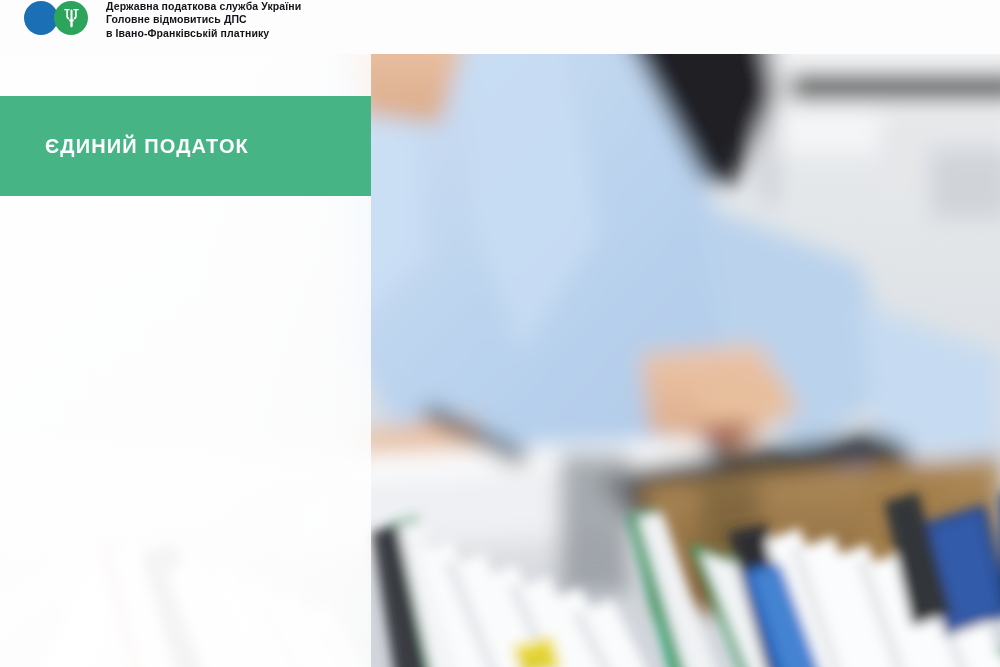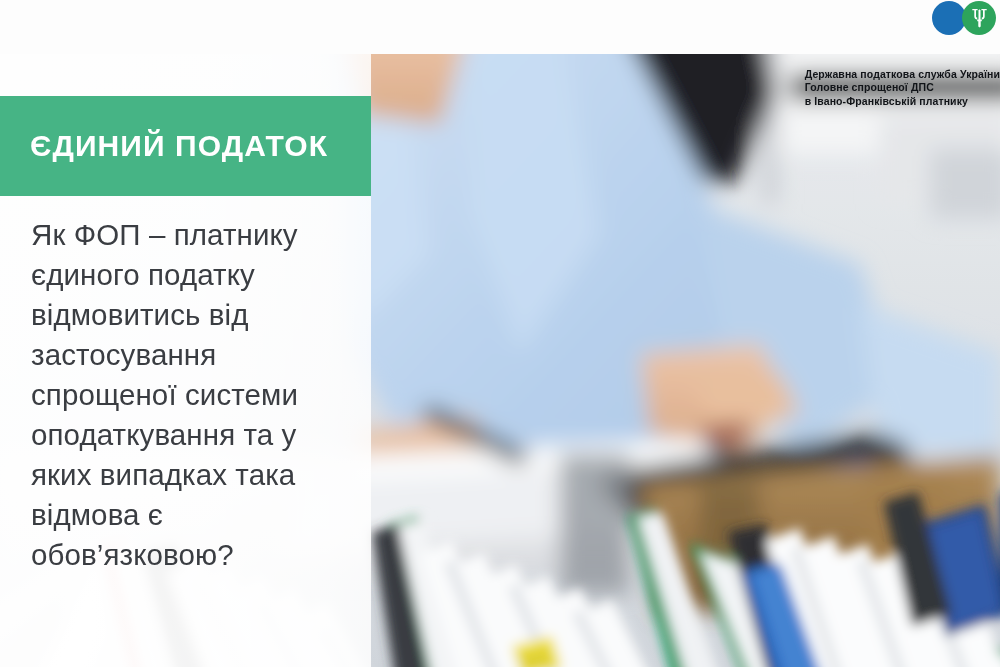--- a/index.html
+++ b/index.html
@@ -10,24 +10,23 @@
     background: #ffffff;
   }
 
   .page { position: relative; width: 1000px; height: 667px; overflow: hidden; }
 
   
   .header {
     position: absolute; top: 0; left: 0;
     width: 1000px; height: 54px;
     background: #fdfdfd;
-    display: flex; align-items: flex-end;
-    padding-left: 16px;
+    display: flex; align-items: flex-start;
+    padding-left: 24px;
     z-index: 40;
-    flex-direction: column;
   }
   .logo {
     position: relative;
     width: 68px; height: 36px;
     flex: 0 0 68px;
   }
   .logo-circle-blue {
     position: absolute; left: 0; top: 1px;
     width: 34px; height: 34px;
     border-radius: 50%;
@@ -79,24 +78,24 @@
   .green-banner {
     position: absolute;
     top: 96px; left: 0;
     width: 371px; height: 100px;
     background: #46b485;
     z-index: 25;
     display: flex; align-items: center;
   }
   .green-banner-label {
     color: #ffffff;
-    font-size: 30px;
+    font-size: 20px;
     font-weight: bold;
     letter-spacing: 1.1px;
-    padding-left: 30px;
+    padding-left: 45px;
     text-transform: uppercase;
     line-height: 1;
   }
 
   .headline {
     position: absolute;
     top: 215px; left: 31px;
     width: 320px;
     z-index: 25;
     color: #3a3d42;
@@ -281,34 +280,33 @@
       <rect x="0" y="0" width="1000" height="613" fill="#ffffff" opacity="0.04"></rect>
     </svg>
   </div>
 
   <div class="left-panel"></div>
 
   <div class="green-banner">
     <div class="green-banner-label">ЄДИНИЙ ПОДАТОК</div>
   </div>
 
-  <div class="headline">Як ФОП – платнику єдиного податку відмовитись від застосування спрощеної системи оподаткування та у яких випадках така відмова є обов’язковою?</div>
 
   <div class="header">
     <div class="logo">
       <div class="logo-circle-blue"></div>
       <div class="logo-circle-green">
         <svg width="17" height="20" viewBox="0 0 17 20" aria-hidden="true">
           <path d="M8.5 1.2 L9.5 2.6 L9.5 12 L7.5 12 L7.5 2.6 Z" fill="#ffffff"></path>
           <path d="M1.3 2.2 L3.3 2.2 L3.3 8.4 C3.3 10.4 4.6 11.4 6.2 11.4 L6.2 9.5 C5.4 9.5 5.0 9.0 5.0 8.2 L5.0 2.2 L6.6 2.2 L6.6 0.9 L1.3 0.9 Z" fill="#ffffff"></path>
           <path d="M15.7 2.2 L13.7 2.2 L13.7 8.4 C13.7 10.4 12.4 11.4 10.8 11.4 L10.8 9.5 C11.6 9.5 12.0 9.0 12.0 8.2 L12.0 2.2 L10.4 2.2 L10.4 0.9 L15.7 0.9 Z" fill="#ffffff"></path>
           <path d="M6.2 11.6 L10.8 11.6 L10.8 13.3 L9.7 13.3 L9.7 18.6 L8.5 19.4 L7.3 18.6 L7.3 13.3 L6.2 13.3 Z" fill="#ffffff"></path>
         </svg>
       </div>
     </div>
     <div class="header-text">
       <div>Державна податкова служба України</div>
-      <div>Головне спрощеної ДПС</div>
+      <div>Головне відмовитись ДПС</div>
       <div>в Івано-Франківській платнику</div>
     </div>
   </div>
 
 </div>
 
 </body></html>

